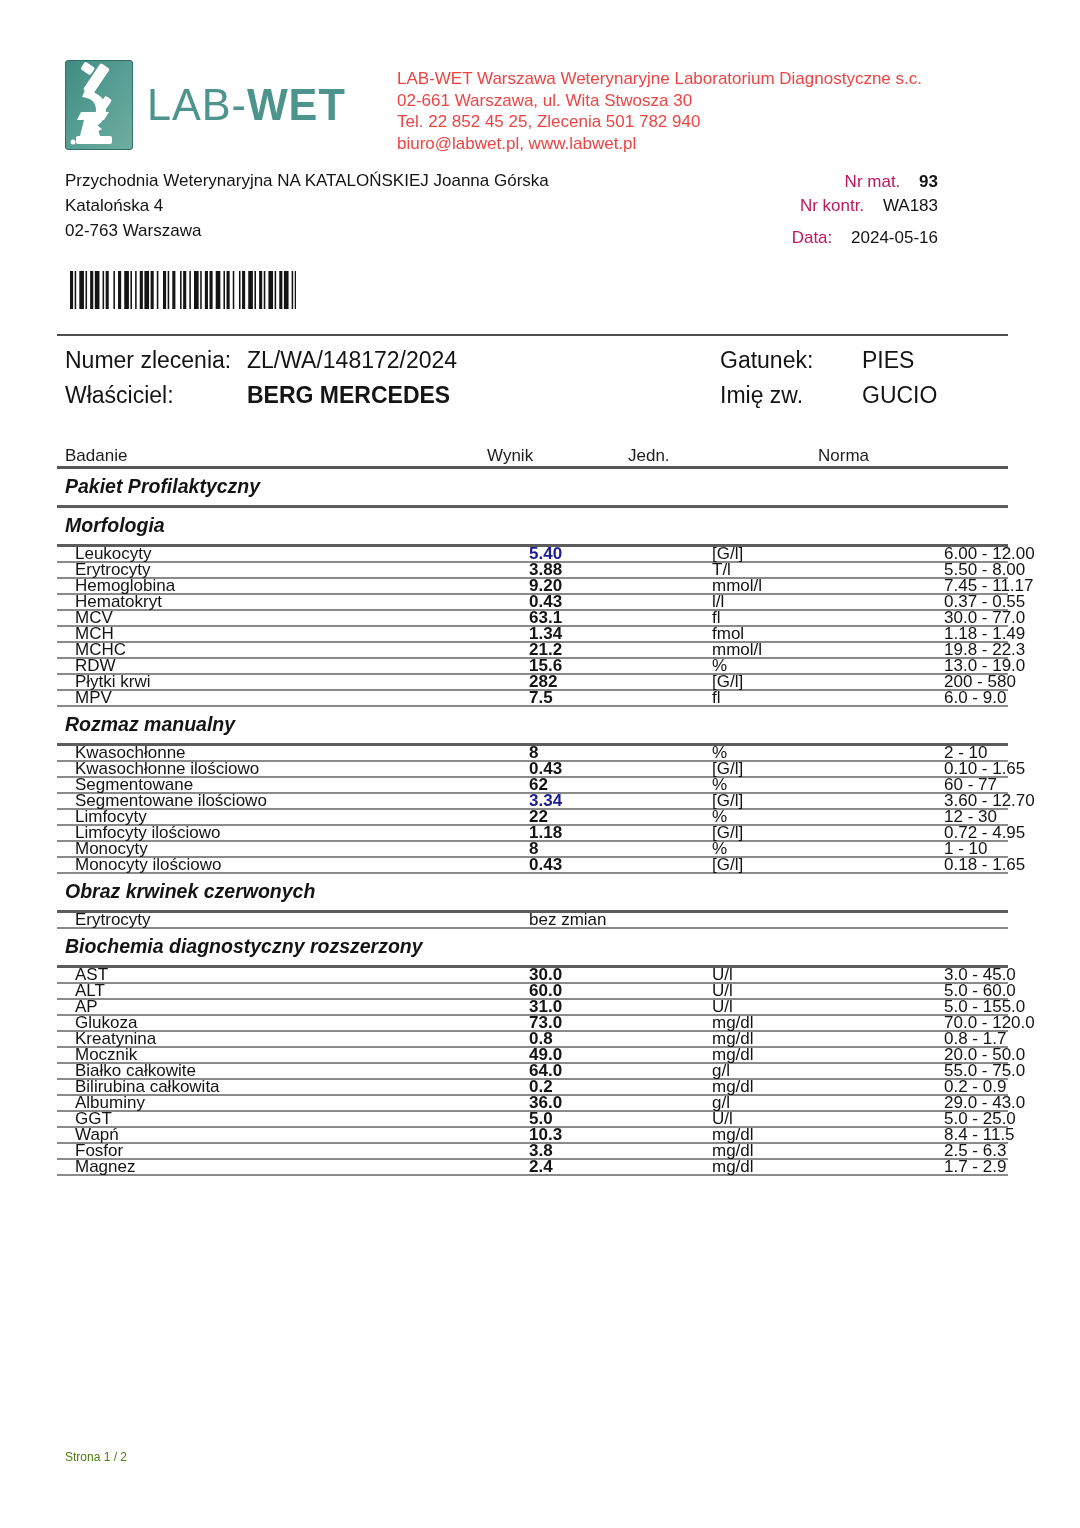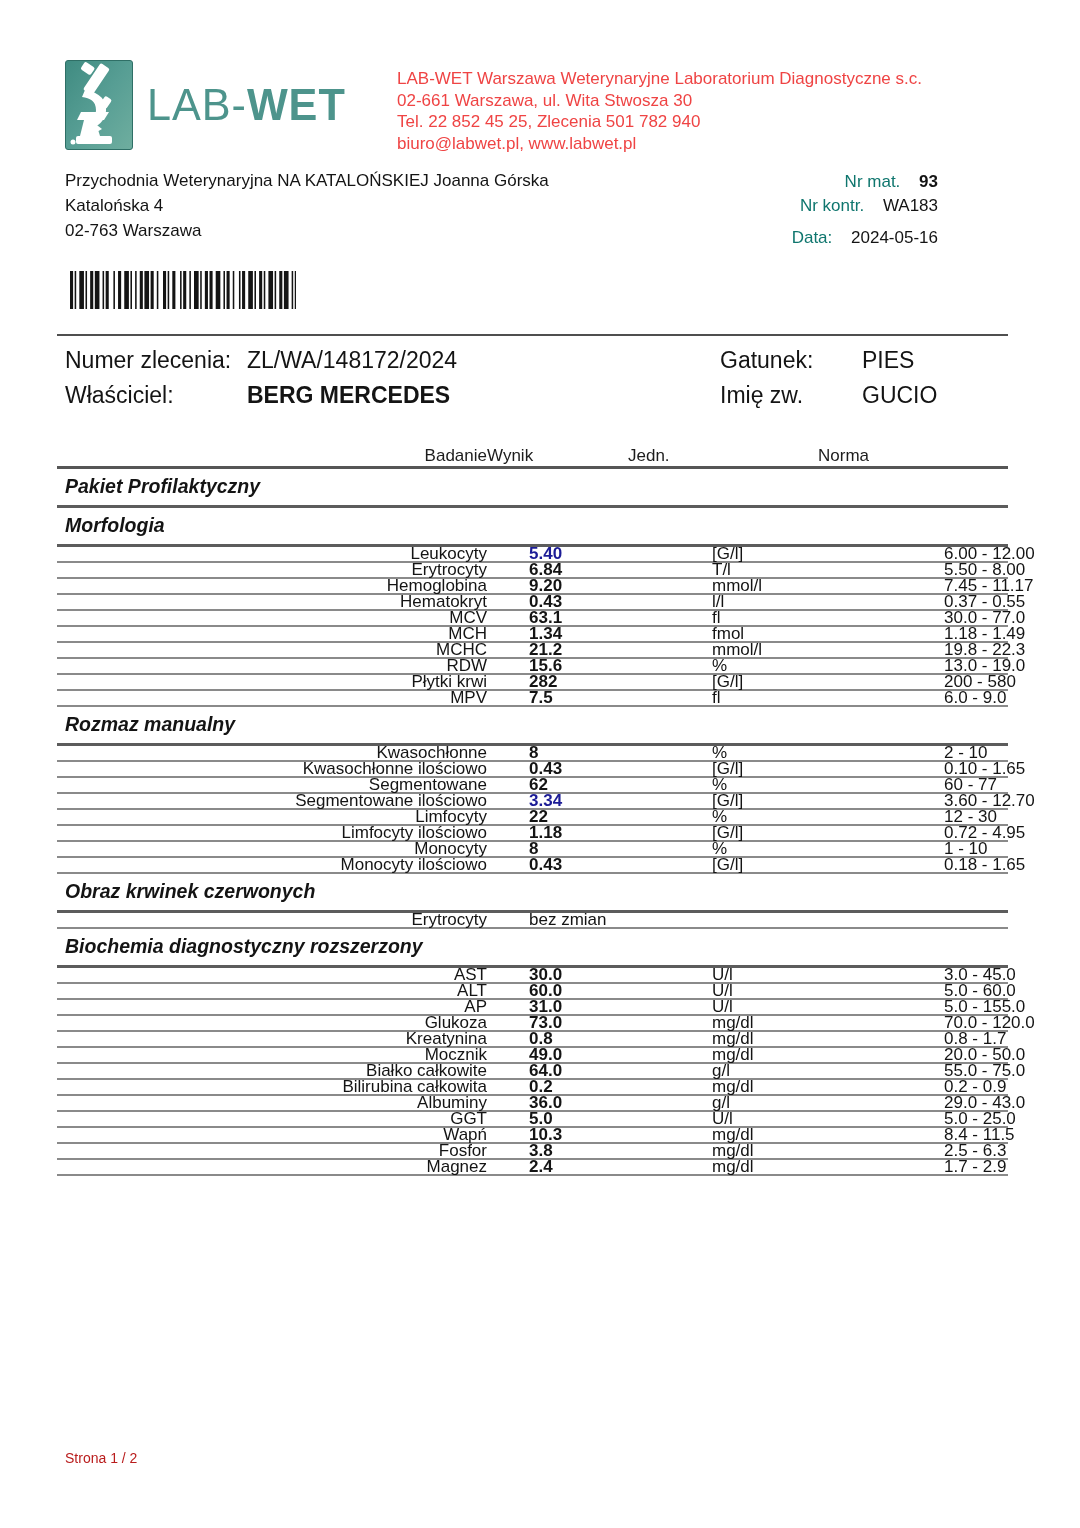--- a/index.html
+++ b/index.html
@@ -23,21 +23,21 @@
     transform-origin: left center; white-space: nowrap;
   }
   .logo-text b { font-weight: 700; }
   .lab-address { margin-left: 49px; padding-top: 8px; font-size: 17px; line-height: 21.5px; color: #ef4444; }
 
   
   .client-meta { display: flex; justify-content: space-between; margin-top: 14px; }
   .client { padding-left: 8px; font-size: 17px; line-height: 25px; }
   .meta { font-size: 17px; text-align: right; padding-right: 70px; line-height: 24px; padding-top: 2px; }
   .meta .m-row { white-space: nowrap; }
-  .meta .m-label { color: #0f766e; }
+  .meta .m-label { color: #be185d; }
   .meta .m-value { display: inline-block; min-width: 0; margin-left: 14px; }
   .meta .m-bold { font-weight: 700; }
   .meta .m-date { margin-top: 8px; }
 
   
   .barcode { margin: 21px 0 0 13px; width: 228px; height: 38px; }
 
   
   .rule-top { margin-top: 21px; height: 2px; background: #4f4f4f; }
   .order-info { margin-top: 11px; font-size: 23px; }
@@ -45,39 +45,39 @@
   .o-label { width: 190px; padding-left: 8px; flex: 0 0 auto; }
   .o-value { width: 473px; flex: 0 0 auto; }
   .o-bold { font-weight: 700; }
   .o-glabel { width: 142px; flex: 0 0 auto; }
   .o-gvalue { flex: 1; }
 
   
   .results { margin-top: 22px; font-size: 17px; }
   .t-head { display: flex; align-items: flex-end; height: 30px; border-bottom: 3px solid #565656; color: #1c1c1c; }
   .t-head .c-name { padding-left: 8px; }
-  .c-name  { width: 430px; flex: 0 0 auto; padding-left: 18px; text-align: right; }
+  .c-name  { width: 430px; flex: 0 0 auto; padding-left: 18px; }
   .c-result{ width: 141px; flex: 0 0 auto; font-weight: 700; }
   .c-unit  { width: 190px; flex: 0 0 auto; }
   .c-norma { width: 167px; flex: 0 0 auto; }
   .c-status{ width: 23px;  flex: 0 0 auto; text-align: right; }
   .t-head .c-result, .t-head .c-unit { font-weight: 400; }
 
   .section-title {
     font-size: 19.5px; font-weight: 700; font-style: italic;
     padding: 6px 0 7px 8px; border-bottom: 3px solid #5c5c5c;
   }
   .t-row { display: flex; align-items: center; height: 16px; border-bottom: 2px solid #8a8a8a; gap: 42px; }
   .t-row .c-result.low { color: #1c1c96; }
   .t-row .c-result.plain { font-weight: 400; }
   .c-status.ok  { color: #4e9d50; font-size: 16px; }
   .c-status.lowi{ color: #1c1c96; font-size: 17px; font-weight: 700; }
 
   
-  .footer { position: absolute; left: 65px; top: 1450px; font-size: 14px; color: #b91c1c; }
+  .footer { position: absolute; left: 65px; top: 1450px; font-size: 12px; color: #4d7c0f; }
 </style>
 </head>
 <body>
 
 <div class="content">
 
   
   <header class="lab-header">
     <div class="logo-wrap">
       <svg class="logo-square" viewBox="0 0 68 90" xmlns="http://www.w3.org/2000/svg">
@@ -214,21 +214,21 @@
   <div class="t-row">
     <span class="c-name">Leukocyty</span>
     <span class="c-result low">5.40</span>
     <span class="c-unit">[G/l]</span>
     <span class="c-norma">6.00 - 12.00</span>
     <span class="c-status lowi">↓</span>
   </div>
 
   <div class="t-row">
     <span class="c-name">Erytrocyty</span>
-    <span class="c-result">6.84</span>
+    <span class="c-result">3.88</span>
     <span class="c-unit">T/l</span>
     <span class="c-norma">5.50 - 8.00</span>
     <span class="c-status ok">✓</span>
   </div>
 
   <div class="t-row">
     <span class="c-name">Hemoglobina</span>
     <span class="c-result">9.20</span>
     <span class="c-unit">mmol/l</span>
     <span class="c-norma">7.45 - 11.17</span>

